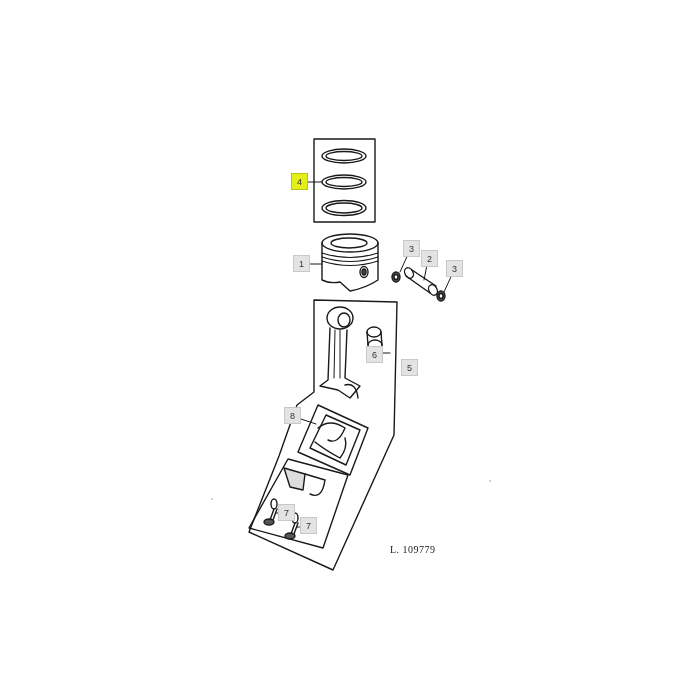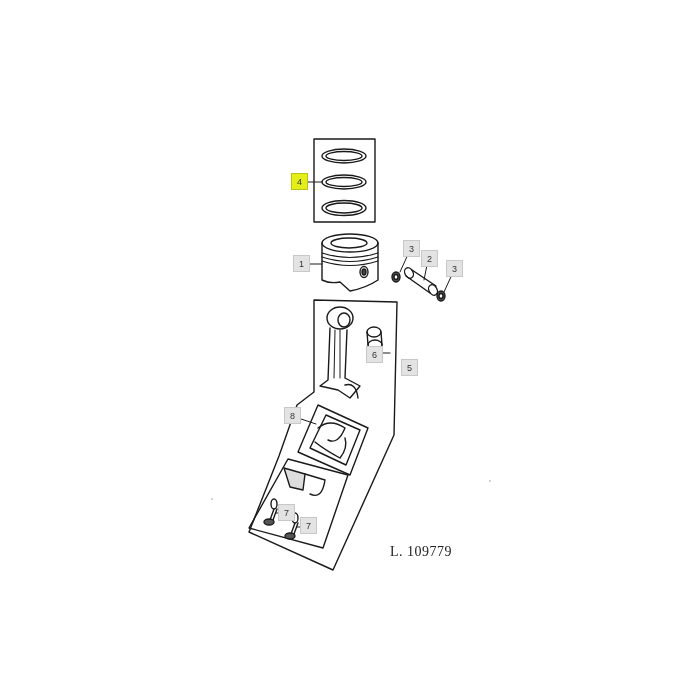--- a/index.html
+++ b/index.html
@@ -4,21 +4,21 @@
   <style>
     html, body { margin: 0; padding: 0; background: #ffffff; }
     body { width: 700px; height: 700px; position: relative; overflow: hidden;
            font-family: "Liberation Serif", serif; }
     #diagram { position: absolute; left: 0; top: 0; width: 700px; height: 700px; }
     .callout { position: absolute; width: 17px; height: 17px;
                background: #e3e3e3; border: 1px solid #c8c8c8; box-sizing: border-box;
                font-family: "Liberation Sans", sans-serif; font-size: 9px; color: #333;
                display: flex; align-items: center; justify-content: center; cursor: pointer; }
     .callout.active { background: #e4ef1a; border-color: #b8c410; }
-    .fig-id { position: absolute; left: 390px; top: 544px; font-size: 14px; color: #222;
+    .fig-id { position: absolute; left: 390px; top: 544px; font-size: 10px; color: #222;
               font-family: "Liberation Serif", serif; letter-spacing: 0.5px; }
   </style>
 </head>
 <body>
 
 <svg id="diagram" viewBox="0 0 700 700" xmlns="http://www.w3.org/2000/svg">
   <g fill="none" stroke="#1a1a1a" stroke-width="1.4" stroke-linejoin="round" stroke-linecap="round">
 
     <g>
       <rect x="314" y="139" width="61" height="83"></rect>

